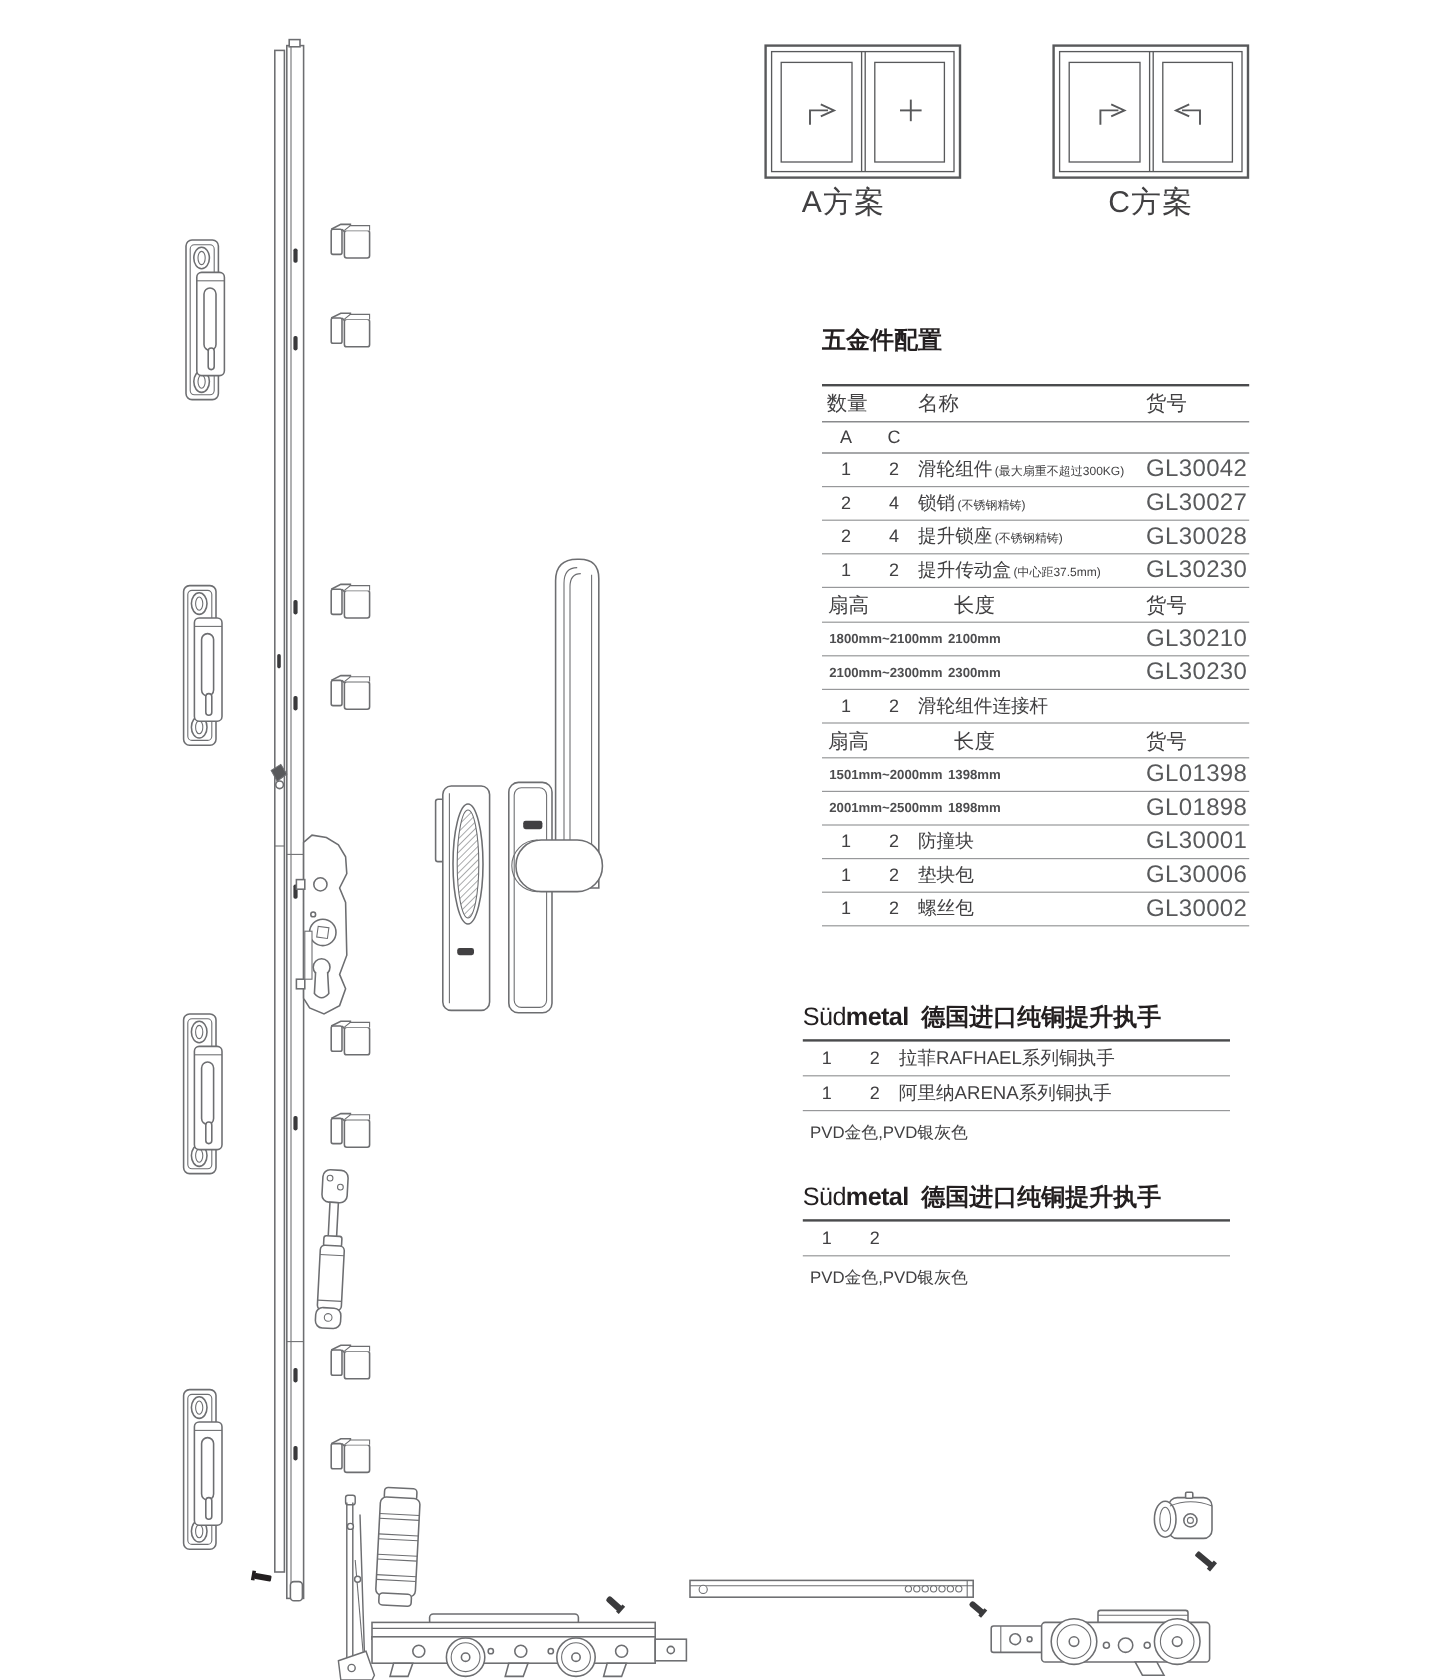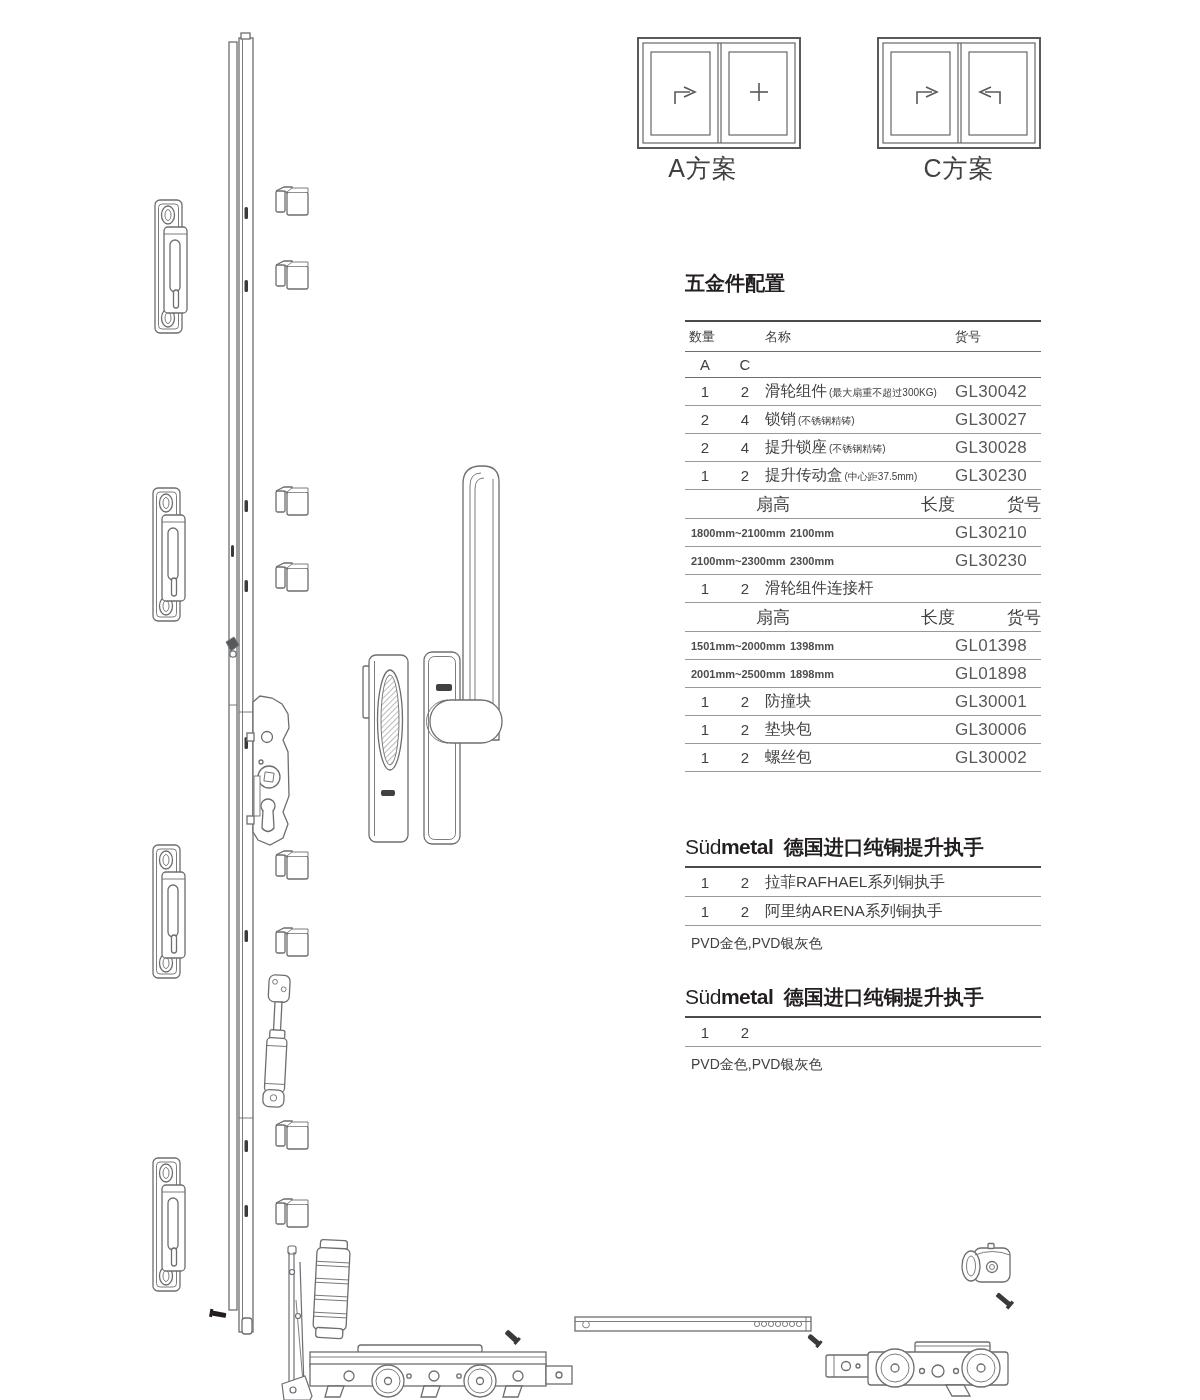--- a/index.html
+++ b/index.html
@@ -18,36 +18,36 @@
 
   
   #hw-table{position:absolute;left:685px;top:270px;width:356px;}
   .tbl-title{
     font-size:20px;font-weight:bold;color:#231f20;
     padding-bottom:23px;border-bottom:2px solid #4a4b4d;
   }
   .trow{display:grid;align-items:center;border-bottom:1px solid #97989a;min-height:27px;}
   .g4{grid-template-columns:40px 40px 1fr 86px;}
   .g3{grid-template-columns:105px 1fr 86px;}
-  .head{font-size:13px;min-height:29px;border-bottom:1.5px solid #6d6e71;}
+  .head{font-size:17px;min-height:29px;border-bottom:1.5px solid #6d6e71;}
   .head .hq{text-align:left;padding-left:4px;grid-column:1/3;}
   .head .hc{grid-column:4;}
   .acrow{min-height:25px;border-bottom:1.5px solid #6d6e71;font-size:16px;}
   .qty{text-align:center;font-size:15px;color:#414042;}
   .nm{font-size:15.5px;color:#414042;white-space:nowrap;}
   .note{font-size:10px;margin-left:2px;color:#414042;}
-  .code{font-size:17px;color:#58595b;letter-spacing:.3px;}
-  .subh{font-size:17px;min-height:28px;text-align:right;}
+  .code{font-size:20px;color:#58595b;letter-spacing:.3px;}
+  .subh{font-size:17px;min-height:28px;}
   .subh .sh{padding-left:5px;}
   .subh .shc{padding-left:0;}
   .rng{font-size:11px;font-weight:bold;color:#4d4d4f;padding-left:6px;white-space:nowrap;}
   .g3 .rng:nth-child(2){padding-left:0;}
 
   
-  .brand-sec{position:absolute;left:685px;width:356px;}
+  .brand-sec{position:absolute;left:669px;width:356px;}
   #brand-0{top:834px;}
   #brand-1{top:984px;}
   .brand-title{padding-bottom:5px;border-bottom:2px solid #4a4b4d;color:#231f20;white-space:nowrap;}
   .b-light{font-size:21px;font-weight:normal;letter-spacing:-.5px;}
   .b-bold{font-size:21px;font-weight:bold;letter-spacing:-.5px;}
   .b-cn{font-size:20px;font-weight:bold;margin-left:6px;}
   .brandrow{min-height:28px;}
   .pvd-note{font-size:14px;color:#414042;padding:9px 0 0 6px;}
 </style>
 </head>

